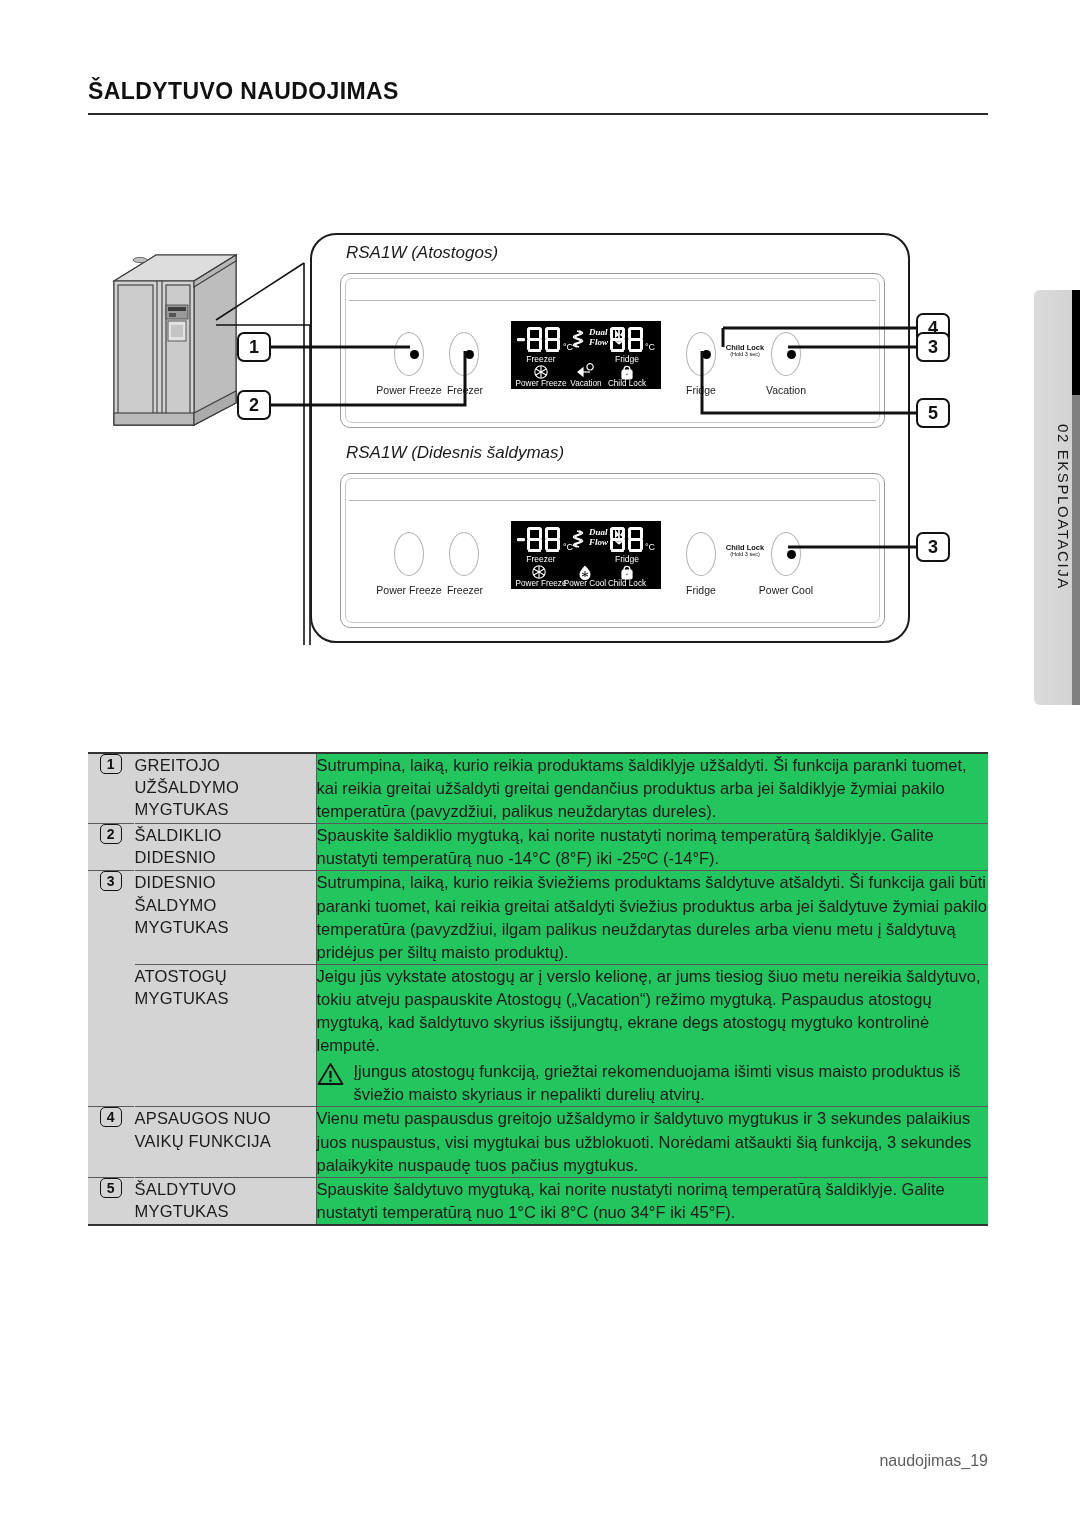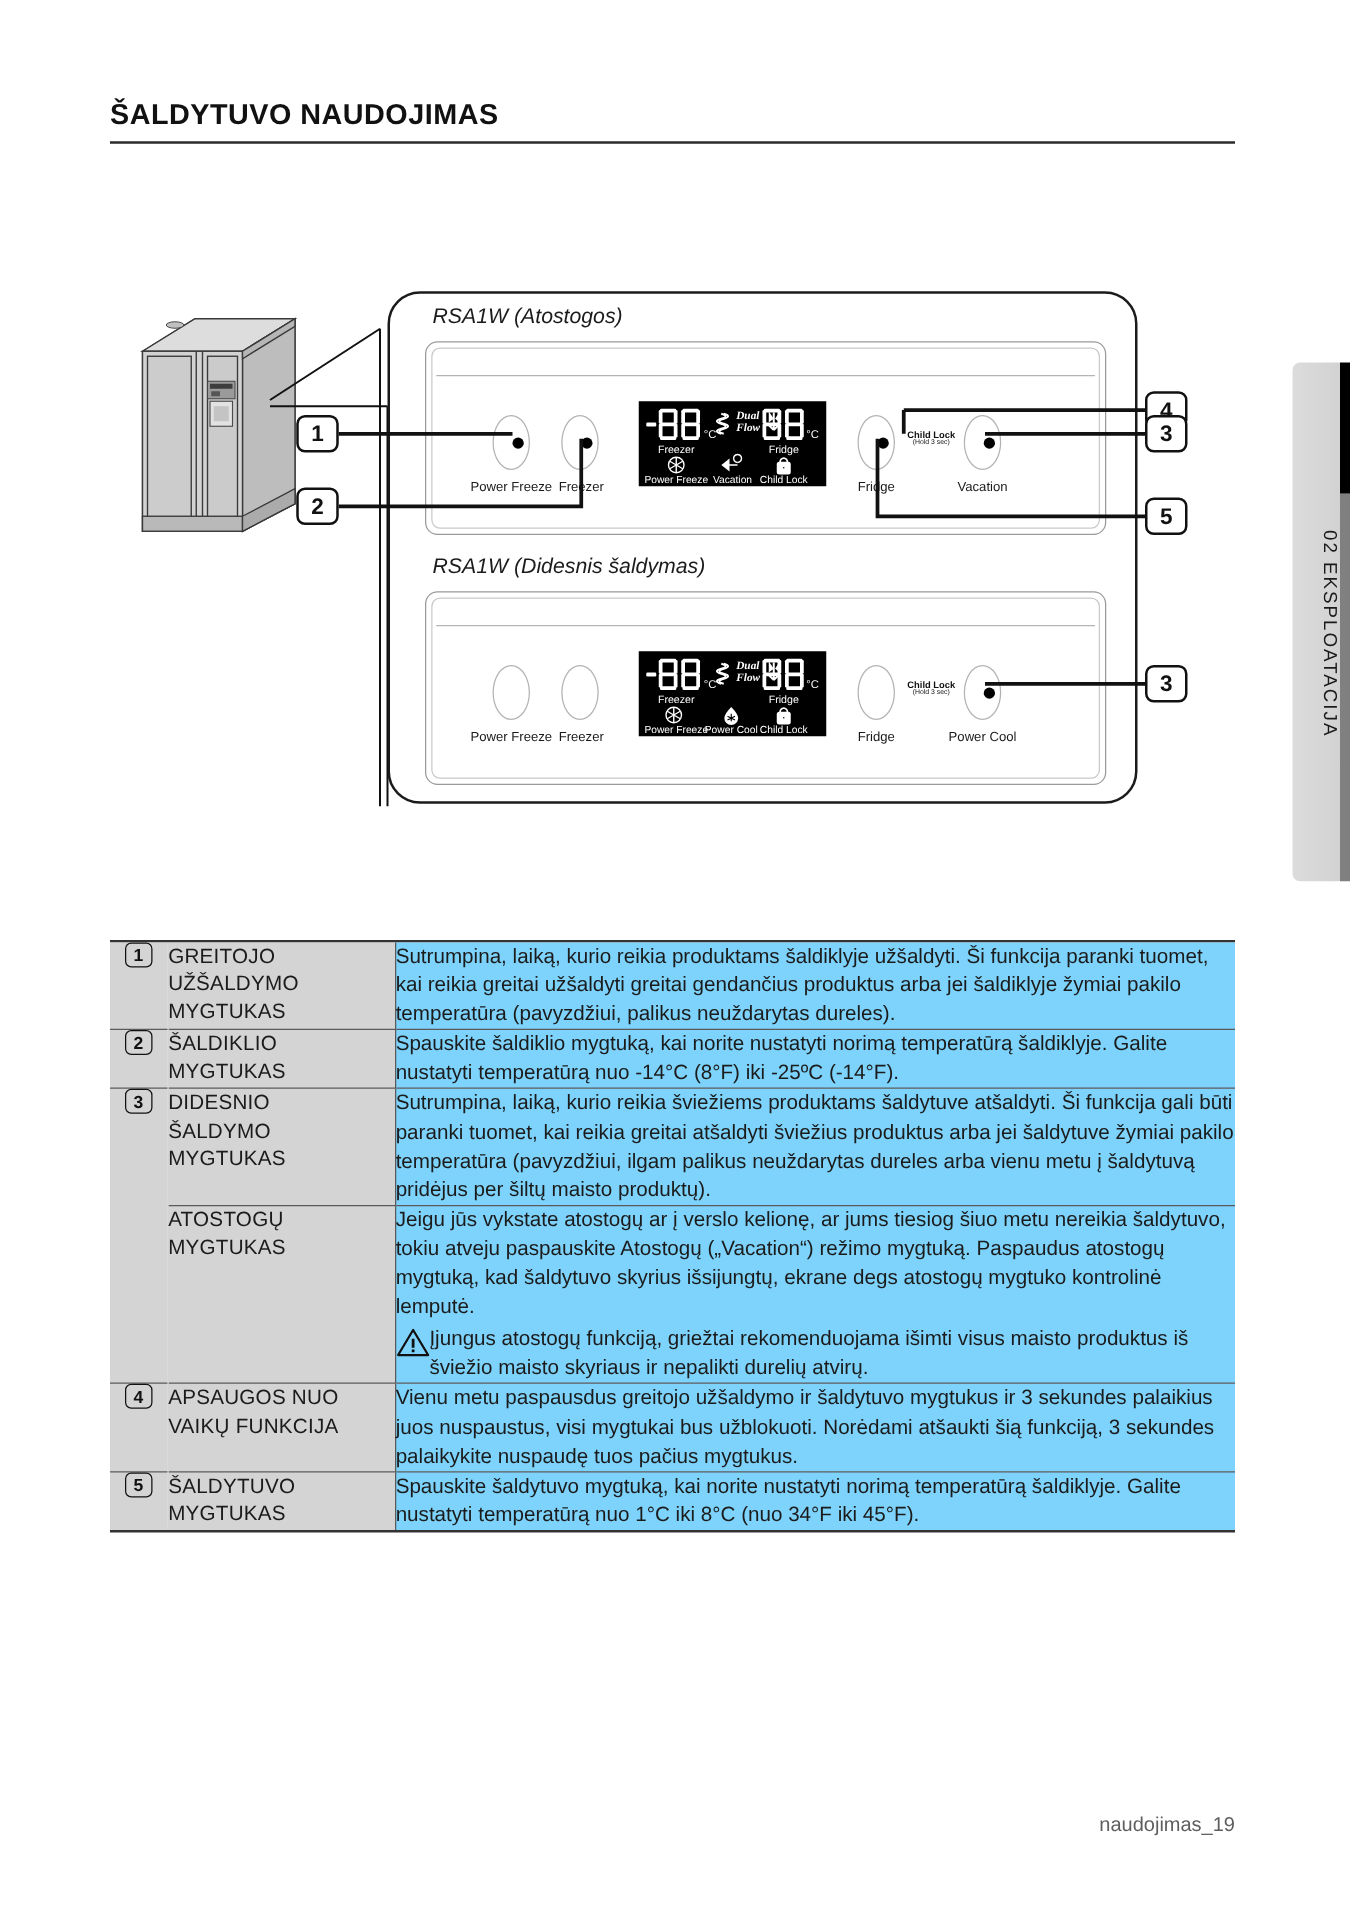--- a/index.html
+++ b/index.html
@@ -126,33 +126,33 @@
   td.c-name {
     width:182px; background:#d4d4d4;
     border-right:1.5px solid #5a5a5a;
     padding:10px 0 12px 14px;
     font-size:16.5px; line-height:1.34; color:#1b1b1b; letter-spacing:0.2px;
     vertical-align:middle;
   }
   td.c-desc {
     padding:10px 16px 12px 16px;
     font-size:16.5px; line-height:1.40; color:#1b1b1b;
-    background:#7dd3fc;
+    background:#22c55e;
     margin-left:46px;
   }
   tr.rowline > td { border-top:1.5px solid #5a5a5a; }
   tr.rowline-sub > td.c-name, tr.rowline-sub > td.c-desc { border-top:1.5px solid #5a5a5a; }
 
   .numbadge {
     display:inline-flex; align-items:center; justify-content:center;
     width:22px; height:20px; border:1.6px solid #111; border-radius:5px;
     background:#d4d4d4; font-size:14px; font-weight:bold; color:#111;
   }
 
-  .warnrow { display:flex; align-items:flex-start; margin-top:3px; }
+  .warnrow { display:flex; align-items:flex-start; gap:10px; margin-top:3px; }
   .warn-tri { flex:0 0 auto; margin-top:2px; }
   .warn-txt { font-size:16.5px; line-height:1.40; }
 
   .footer {
     position:absolute; right:92px; top:1452px;
     font-size:16px; color:#5e5e5e;
   }
 </style>
 </head>
 <body>
@@ -465,21 +465,21 @@
           </td>
           <td class="c-desc">Sutrumpina, laiką, kurio reikia produktams šaldiklyje užšaldyti. Ši funkcija paranki tuomet, kai reikia greitai užšaldyti greitai gendančius produktus arba jei šaldiklyje žymiai pakilo temperatūra (pavyzdžiui, palikus neuždarytas dureles).</td>
         </tr>
 
         <tr class="rowline">
           <td class="c-num">
             <span class="numbadge">2</span>
           </td>
           <td class="c-name">
             <span style="white-space:pre-line">ŠALDIKLIO
-MYGTUKAS</span>
+DIDESNIO</span>
           </td>
           <td class="c-desc">Spauskite šaldiklio mygtuką, kai norite nustatyti norimą temperatūrą šaldiklyje. Galite nustatyti temperatūrą nuo -14°C (8°F) iki -25ºC (-14°F).</td>
         </tr>
 
         <tr class="rowline">
           <td class="c-num" rowspan="2">
             <span class="numbadge">3</span>
           </td>
           <td class="c-name">
             <span style="white-space:pre-line">DIDESNIO

